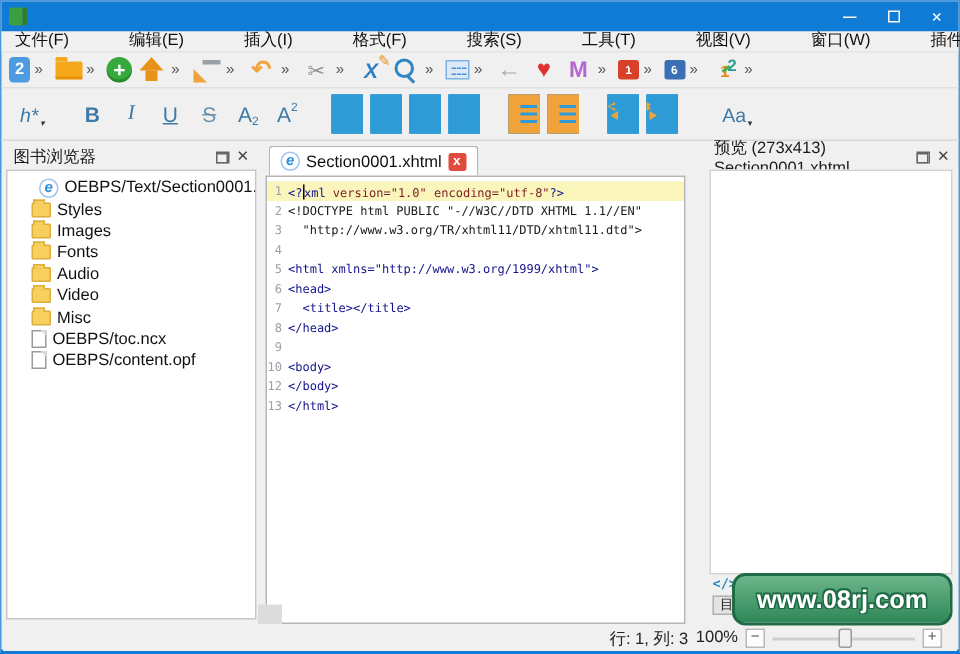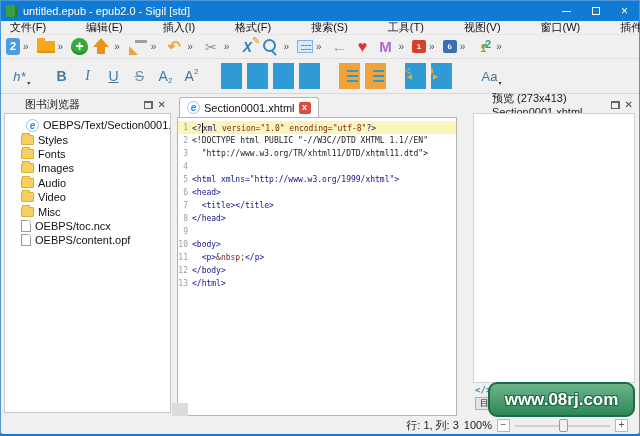--- a/index.html
+++ b/index.html
@@ -127,21 +127,21 @@
     border-top:3px solid transparent; border-bottom:3px solid transparent;
     border-right:5px solid #f0a33a; }
   .ind::before { content:""; position:absolute; left:0; top:5px;
     border-top:3px solid transparent; border-bottom:3px solid transparent;
     border-left:5px solid #f0a33a; }
   .fbtn.case-lbl { font-size:13px;margin-left:24px; }
   .fbtn.h-lbl { font-size:13px; font-style:italic; }
 
   
   .dock-header { height:17px; display:flex; align-items:center; font-size:11px;
-    padding:0 5px; color:#1a1a1a;margin-left:16px; }
+    padding:0 5px; color:#1a1a1a; }
   .dock-icons { margin-left:auto; display:flex; gap:5px; align-items:center; }
   .float-icon { width:9px; height:8px; position:relative; }
   .float-icon::before { content:""; position:absolute; top:0; right:0; width:7px;
     height:6px; border:1px solid #666; }
   .float-icon::after { content:""; position:absolute; bottom:0; left:0; width:6px;
     height:5px; border:1px solid #666; background:#f0f0f0; }
   .x-icon { font-size:10px; color:#444; line-height:1; }
 
   .sidebar { position:absolute; left:3px; top:95px; width:167px; height:320px; }
   .tree { position:absolute; top:17px; left:0; right:0; bottom:3px; background:#fff;
@@ -219,21 +219,20 @@
   .handle { position:absolute; left:44px; top:0; width:9px; height:13px;
     background:#f0f0f0; border:1px solid #9a9a9a; border-radius:2px; }
 </style>
 </head>
 <body>
 
 <div class="window">
 
   <div class="titlebar">
     <span class="app-icon"></span>
-    <span>untitled.epub - epub2.0 - Sigil [std]</span>
     <span class="win-btns">
       <span class="win-btn">
           <span class="glyph-min"></span>
         </span>
       <span class="win-btn">
           <span class="glyph-max"></span>
         </span>
       <span class="win-btn">
           <span class="glyph-close">×</span>
         </span>
@@ -408,26 +407,26 @@
           <span>OEBPS/Text/Section0001.xhtml</span>
         </div>
         <div class="trow">
           <span class="exp"></span>
           <span class="t-folder"></span>
           <span>Styles</span>
         </div>
         <div class="trow">
           <span class="exp"></span>
           <span class="t-folder"></span>
+          <span>Images</span>
+        </div>
+        <div class="trow">
+          <span class="exp"></span>
+          <span class="t-folder"></span>
           <span>Fonts</span>
-        </div>
-        <div class="trow">
-          <span class="exp"></span>
-          <span class="t-folder"></span>
-          <span>Images</span>
         </div>
         <div class="trow">
           <span class="exp"></span>
           <span class="t-folder"></span>
           <span>Audio</span>
         </div>
         <div class="trow">
           <span class="exp"></span>
           <span class="t-folder"></span>
           <span>Video</span>
@@ -491,24 +490,20 @@
           <span class="ln">8</span>
           <span class="ct"><span class="seg tag">&lt;/head&gt;</span></span>
         </div>
         <div class="cl">
           <span class="ln">9</span>
           <span class="ct"></span>
         </div>
         <div class="cl">
           <span class="ln">10</span>
           <span class="ct"><span class="seg tag">&lt;body&gt;</span></span>
-        </div>
-        <div class="cl">
-          <span class="ln">11</span>
-          <span class="ct"><span class="seg plain">  </span><span class="seg tag">&lt;p&gt;</span><span class="seg ent">&amp;nbsp;</span><span class="seg tag">&lt;/p&gt;</span></span>
         </div>
         <div class="cl">
           <span class="ln">12</span>
           <span class="ct"><span class="seg tag">&lt;/body&gt;</span></span>
         </div>
         <div class="cl">
           <span class="ln">13</span>
           <span class="ct"><span class="seg tag">&lt;/html&gt;</span></span>
         </div>
       </div>

